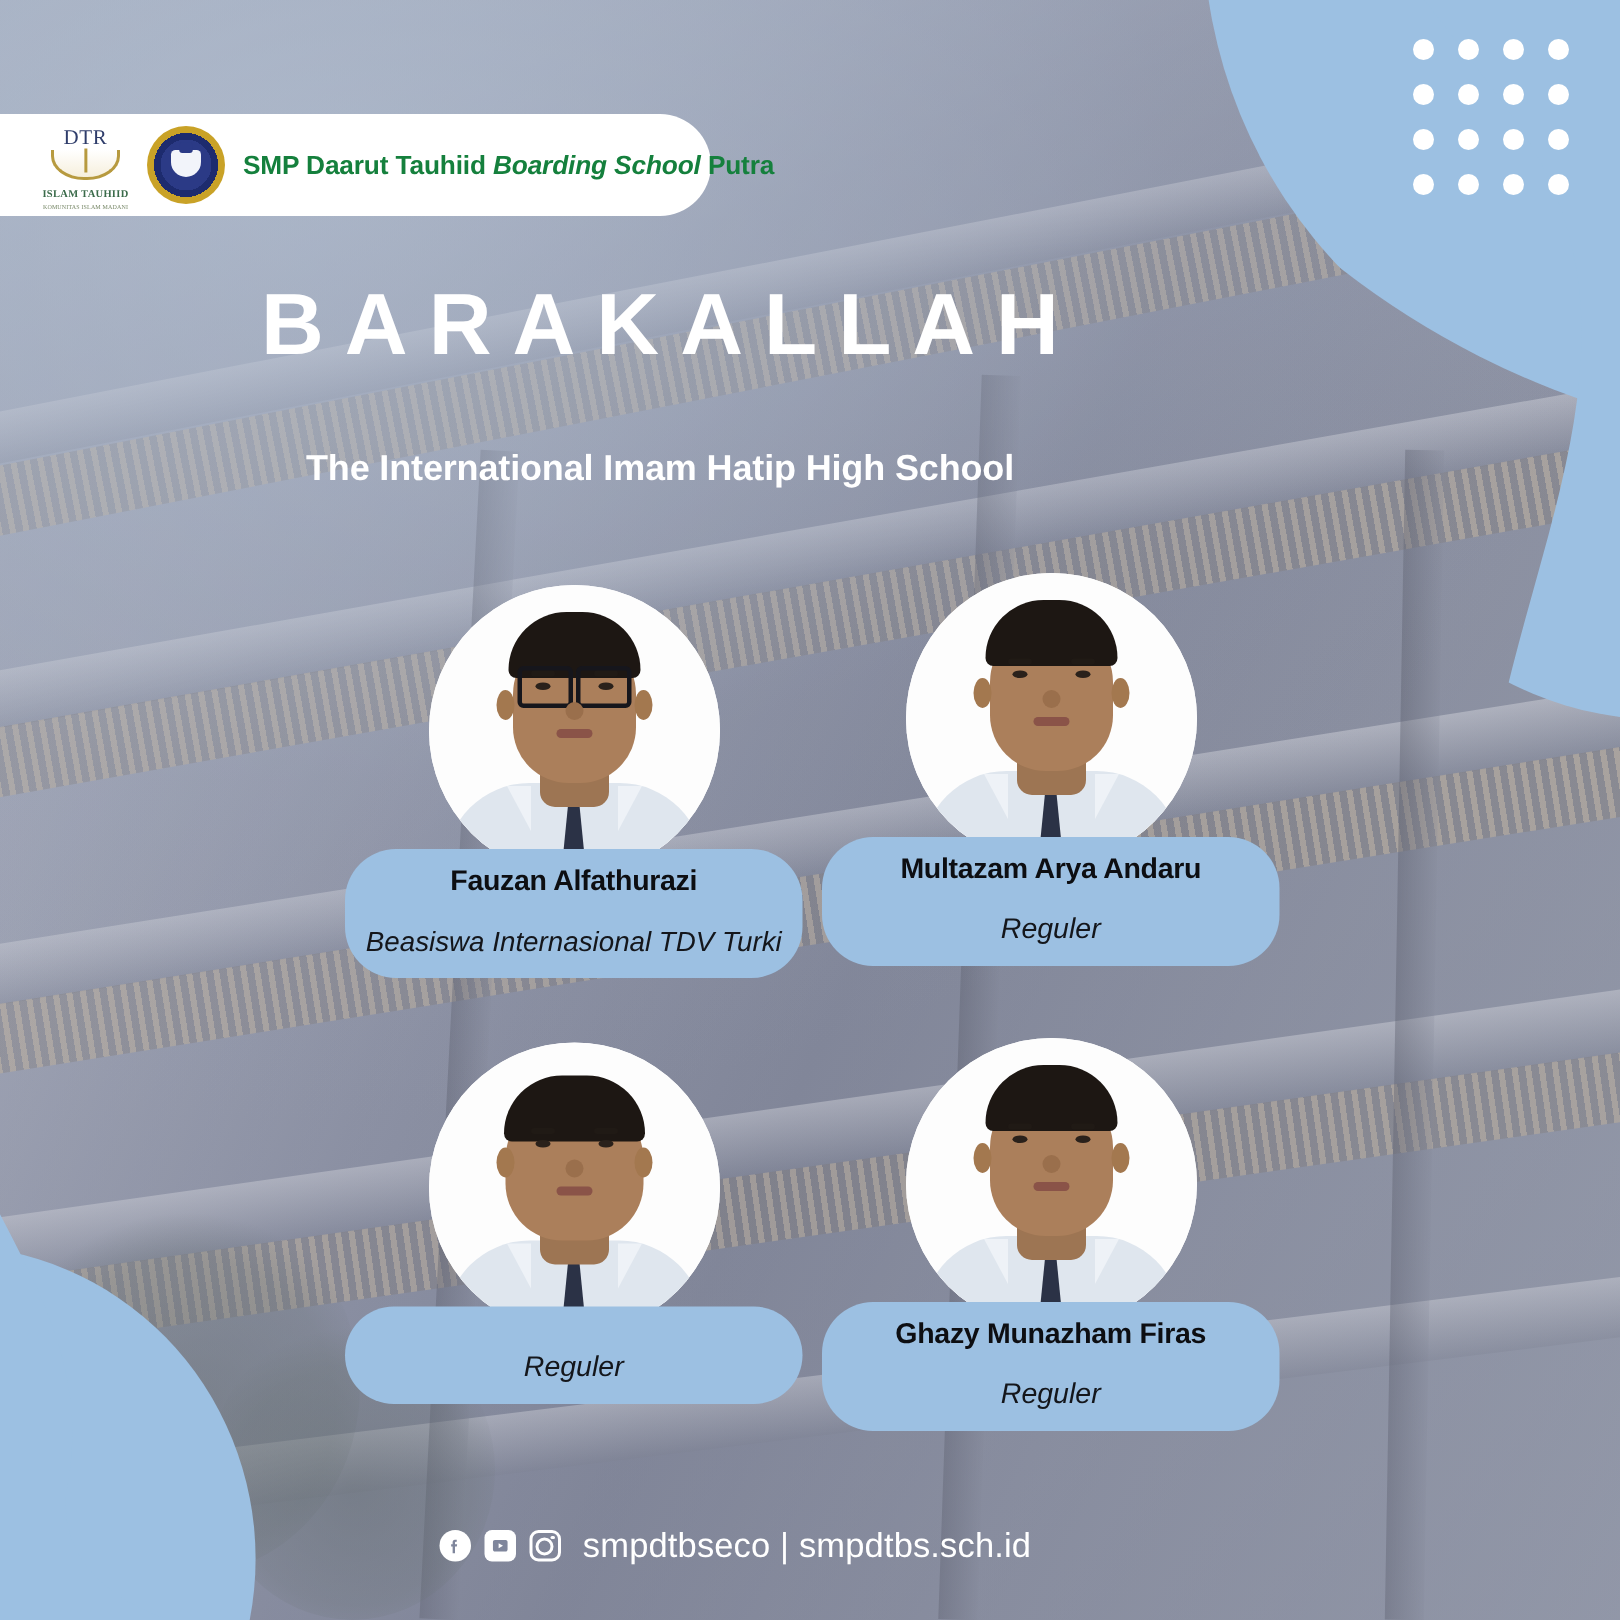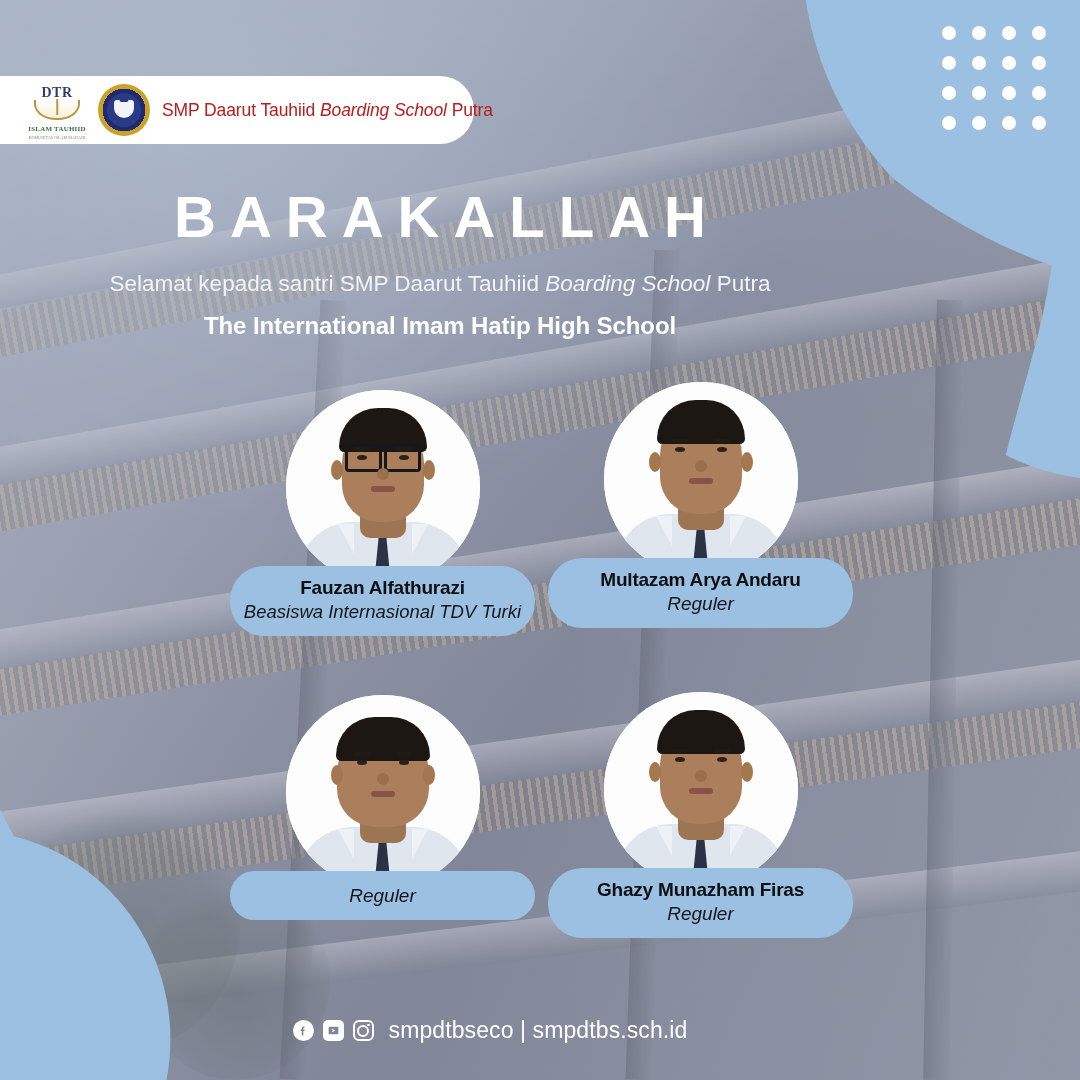--- a/index.html
+++ b/index.html
@@ -91,21 +91,21 @@
     height:68px; width:502px;
     background:#ffffff;
     border-radius:0 34px 34px 0;
     display:flex; align-items:center; gap:12px;
     padding-left:56px; padding-right:22px;
   }
   .logo-dtr { width:58px; height:52px; position:relative; flex:0 0 auto; }
   .logo-dtr .dtr-txt {
     position:absolute; top:1px; left:0; width:100%;
     text-align:center; font-family:"Liberation Serif", serif;
-    font-size:14px; font-weight:700; color:#2f3d6b; letter-spacing:.5px;
+    font-size:14px; font-weight:400; color:#2f3d6b; letter-spacing:.5px;
   }
   .logo-dtr .book {
     position:absolute; top:16px; left:6px; width:46px; height:20px;
     border:2px solid #b79a3f; border-top:none;
     border-radius:0 0 22px 22px/0 0 16px 16px;
     background:linear-gradient(180deg,#fff,#f6efdc);
   }
   .logo-dtr .book:after{
     content:""; position:absolute; left:50%; top:-1px; width:1.5px; height:16px;
     background:#b79a3f; transform:translateX(-50%);
@@ -128,38 +128,37 @@
   .logo-seal:before{
     content:""; position:absolute; top:16px; left:50%; transform:translateX(-50%);
     width:20px; height:18px; background:#f2f4fa;
     border-radius:3px 3px 10px 10px;
   }
   .logo-seal:after{
     content:""; position:absolute; top:11px; left:50%; transform:translateX(-50%);
     width:9px; height:7px; background:#2b3a86; border-radius:2px;
   }
   .header-title {
-    font-size:17.5px; font-weight:400; color:#b91c1c; white-space:nowrap;
+    font-size:17.5px; font-weight:700; color:#15803d; white-space:nowrap;
     letter-spacing:-.1px;
   }
   .header-title i { font-style:italic; }
 
   
   .hero { position:absolute; top:188px; left:0; width:880px; text-align:center; }
   .barakallah {
     font-size:58px; font-weight:700; color:#ffffff;
     letter-spacing:14px; line-height:1; text-indent:14px;
   }
   .sub1 {
     margin-top:24px;
     font-size:22.5px; color:#f2f4f8; font-weight:400; line-height:1.28;
   }
   .sub1 i { font-style:italic; }
   .sub2 {
-    margin-top:13px;
     font-size:24px; font-weight:700; color:#ffffff; letter-spacing:-.1px;
   }
 
   
   .grid { position:absolute; top:390px; left:0; width:1080px; }
   .row { position:relative; height:305px; }
   .student { position:absolute; width:305px; }
   .avatar {
     width:194px; height:194px; border-radius:50%;
     margin:0 auto; overflow:hidden; position:relative;
@@ -240,21 +239,21 @@
     border-radius:34px;
     padding:11px 14px 13px;
     text-align:center;
     position:relative; z-index:3;
   }
   .namecard .nm {
     font-size:19px; font-weight:700; color:#0d0e12; letter-spacing:-.2px;
     line-height:1.12; white-space:nowrap;
   }
   .namecard .pg {
-    font-size:19px; font-style:italic; color:#14161b; margin-top:3px;
+    font-size:19px; font-style:italic; color:#14161b; margin-top:19px;
     line-height:1.15; white-space:nowrap;
   }
   .namecard.wide { padding-left:6px; padding-right:6px; }
   .namecard.wide .pg { font-size:18.5px; }
 
   
   .footer {
     position:absolute; bottom:36px; left:0; width:980px;
     display:flex; align-items:center; justify-content:center; gap:9px;
   }
@@ -334,21 +333,21 @@
     </div>
     <div class="logo-seal"></div>
     <div class="header-title">
       <span>SMP Daarut Tauhiid </span><i>Boarding School</i><span> Putra</span>
     </div>
   </div>
 
   <div class="hero">
     <div class="barakallah">BARAKALLAH</div>
     <div class="sub1">
-      <span><span>Selamat kepada santri SMP Daarut Tauhiid </span><i>Boarding School</i><span> Putra</span></span><br>
+      <br>
     </div>
     <div class="sub2">The International Imam Hatip High School</div>
   </div>
 
   <div class="grid">
 
     <div class="row">
 
       <div class="student" style="left:230px; top:0;">
         <div class="avatar">

